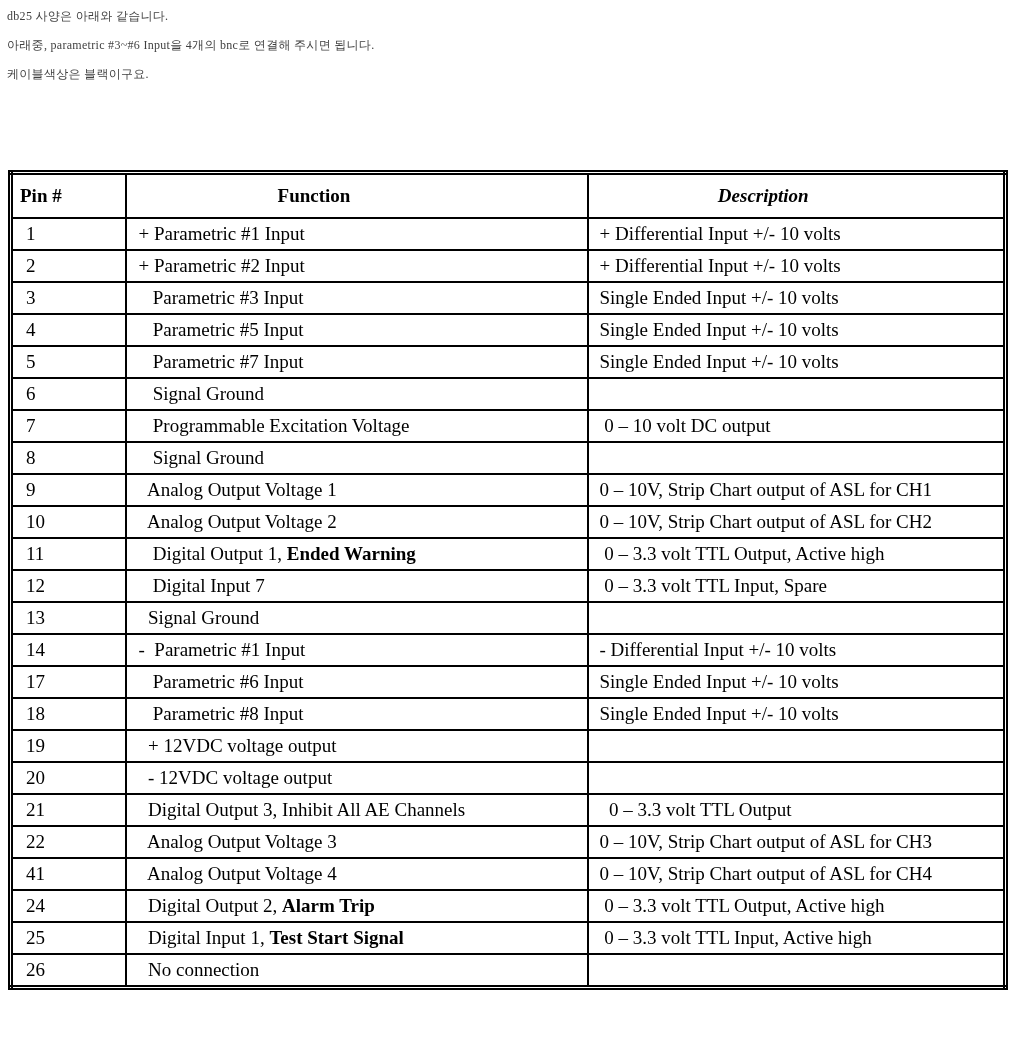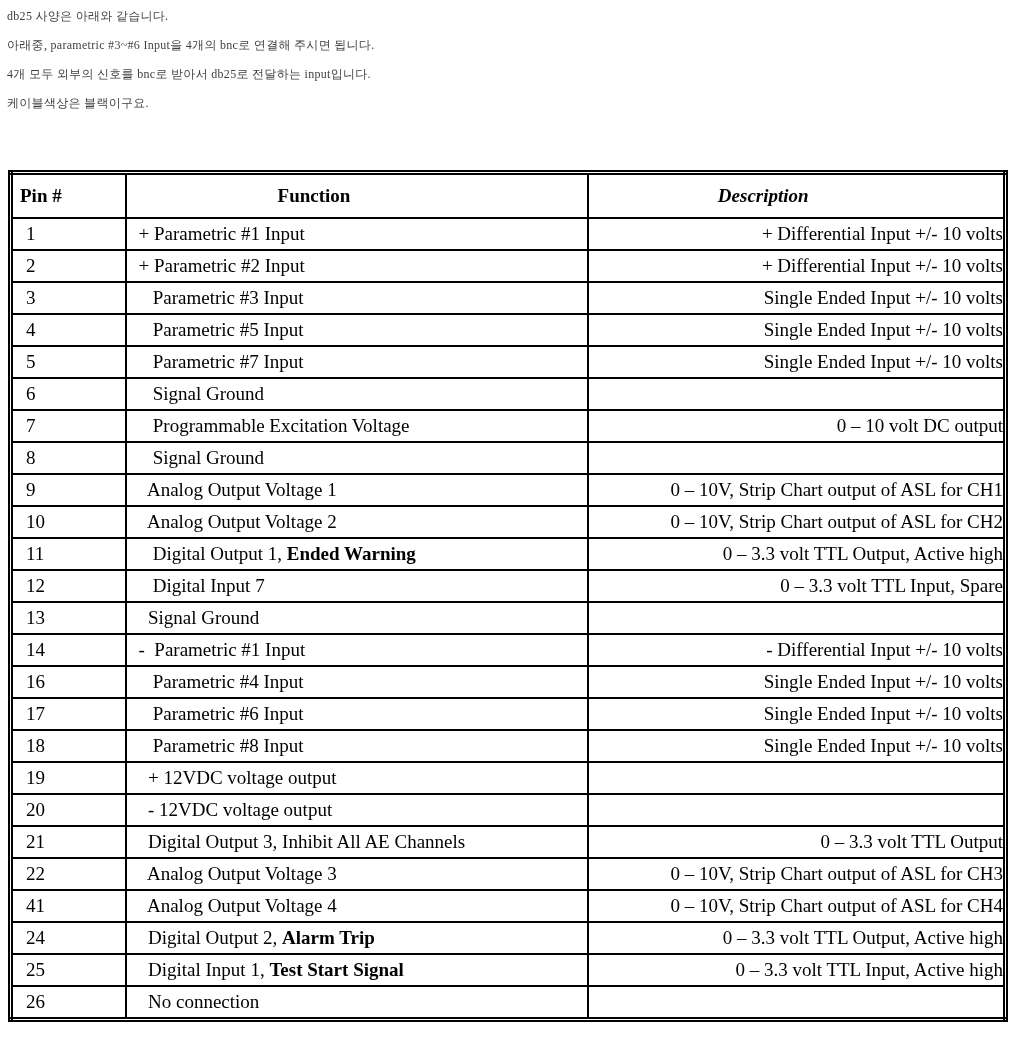--- a/index.html
+++ b/index.html
@@ -50,32 +50,31 @@
   th {
     height: 42px;
     font-weight: bold;
   }
   th.h-pin  { text-align: left; padding-left: 7px; }
   th.h-func { text-align: center; padding-right: 85px; }
   th.h-desc { text-align: center; padding-right: 65px; font-style: italic; }
   td { height: 30px; }
   td.pin-cell  { padding-left: 13px; }
   td.func-cell { padding-left: 12px; }
-  td.desc-cell { padding-left: 22px; text-align: right; }
+  td.desc-cell { padding-left: 11px; }
   td.func-cell b { font-weight: bold; }
 </style>
 </head>
 <body>
 
 <div class="page">
 
   <div class="intro">
     <p>db25 사양은 아래와 같습니다.</p>
     <p>아래중, parametric #3~#6 Input을 4개의 bnc로 연결해 주시면 됩니다.</p>
-    <p>4개 모두 외부의 신호를 bnc로 받아서 db25로 전달하는 input입니다.</p>
     <p>케이블색상은 블랙이구요.</p>
   </div>
 
   <table class="pin-table">
     <colgroup>
       <col class="c1">
       <col class="c2">
       <col class="c3">
     </colgroup>
     <thead>
@@ -150,25 +149,20 @@
           <td class="pin-cell">13</td>
           <td class="func-cell">  Signal Ground</td>
           <td class="desc-cell"></td>
         </tr>
         <tr>
           <td class="pin-cell">14</td>
           <td class="func-cell">-  Parametric #1 Input</td>
           <td class="desc-cell">- Differential Input +/- 10 volts</td>
         </tr>
         <tr>
-          <td class="pin-cell">16</td>
-          <td class="func-cell">   Parametric #4 Input</td>
-          <td class="desc-cell">Single Ended Input +/- 10 volts</td>
-        </tr>
-        <tr>
           <td class="pin-cell">17</td>
           <td class="func-cell">   Parametric #6 Input</td>
           <td class="desc-cell">Single Ended Input +/- 10 volts</td>
         </tr>
         <tr>
           <td class="pin-cell">18</td>
           <td class="func-cell">   Parametric #8 Input</td>
           <td class="desc-cell">Single Ended Input +/- 10 volts</td>
         </tr>
         <tr>

